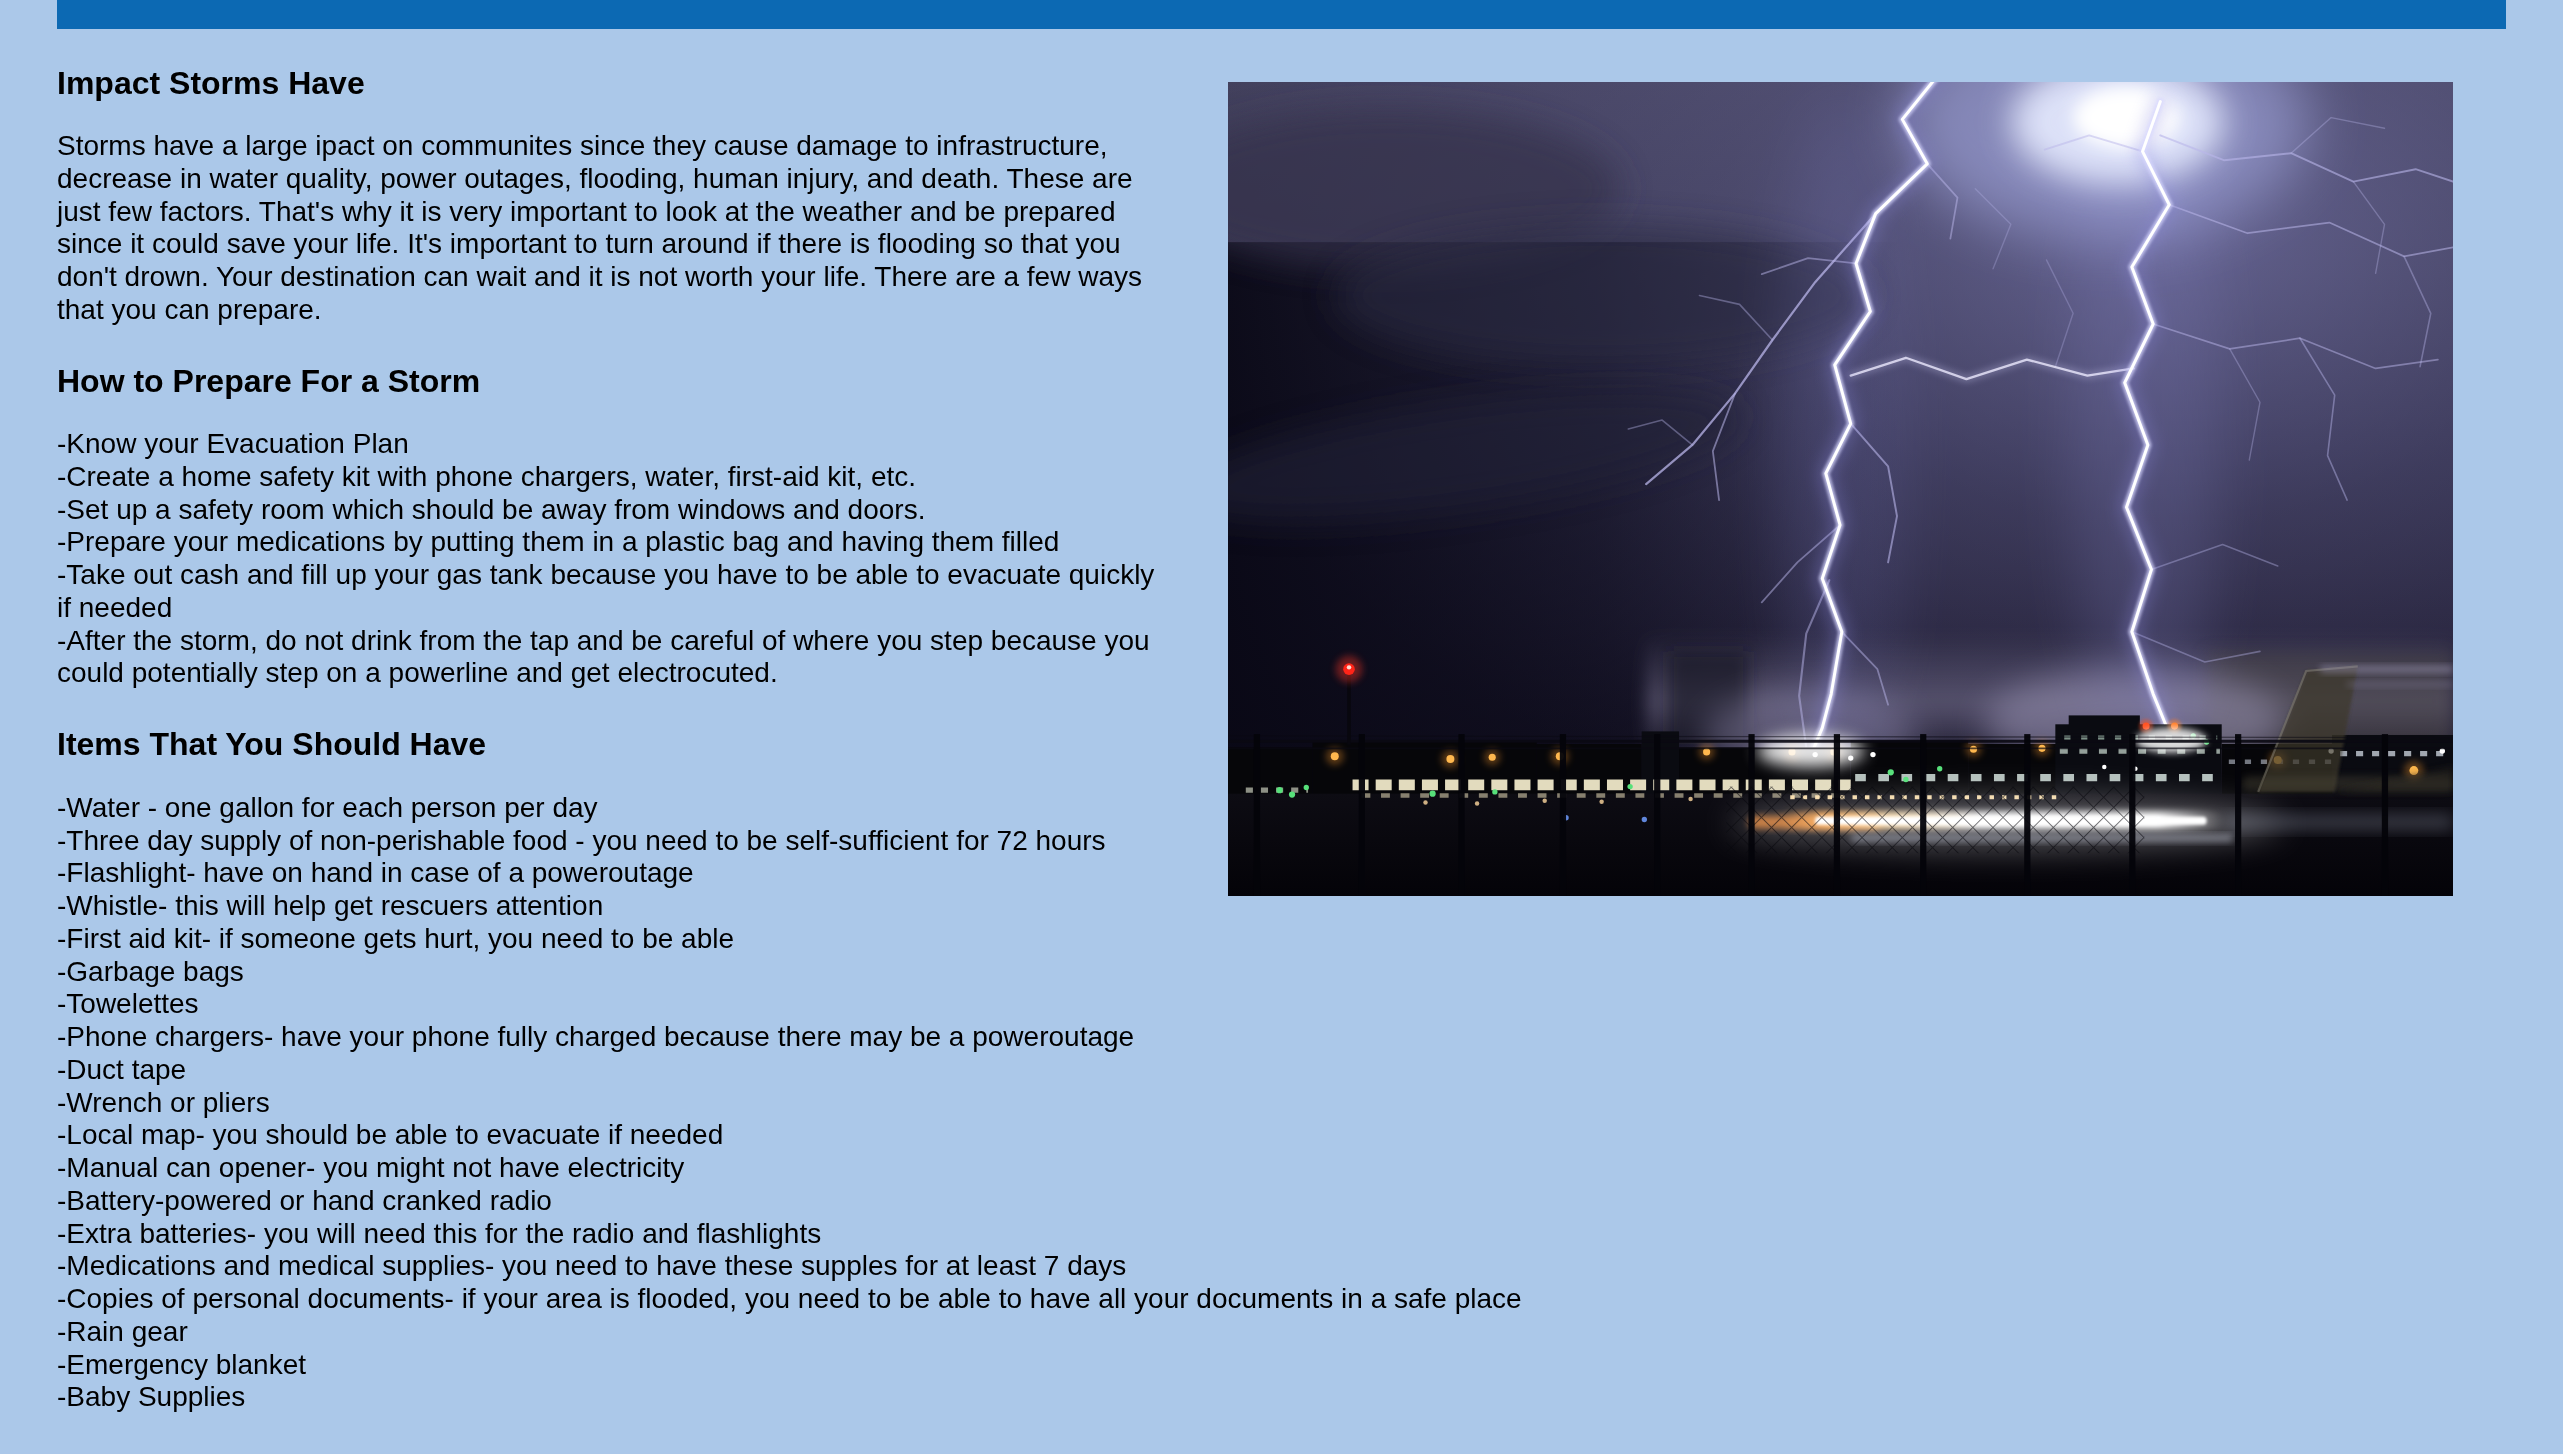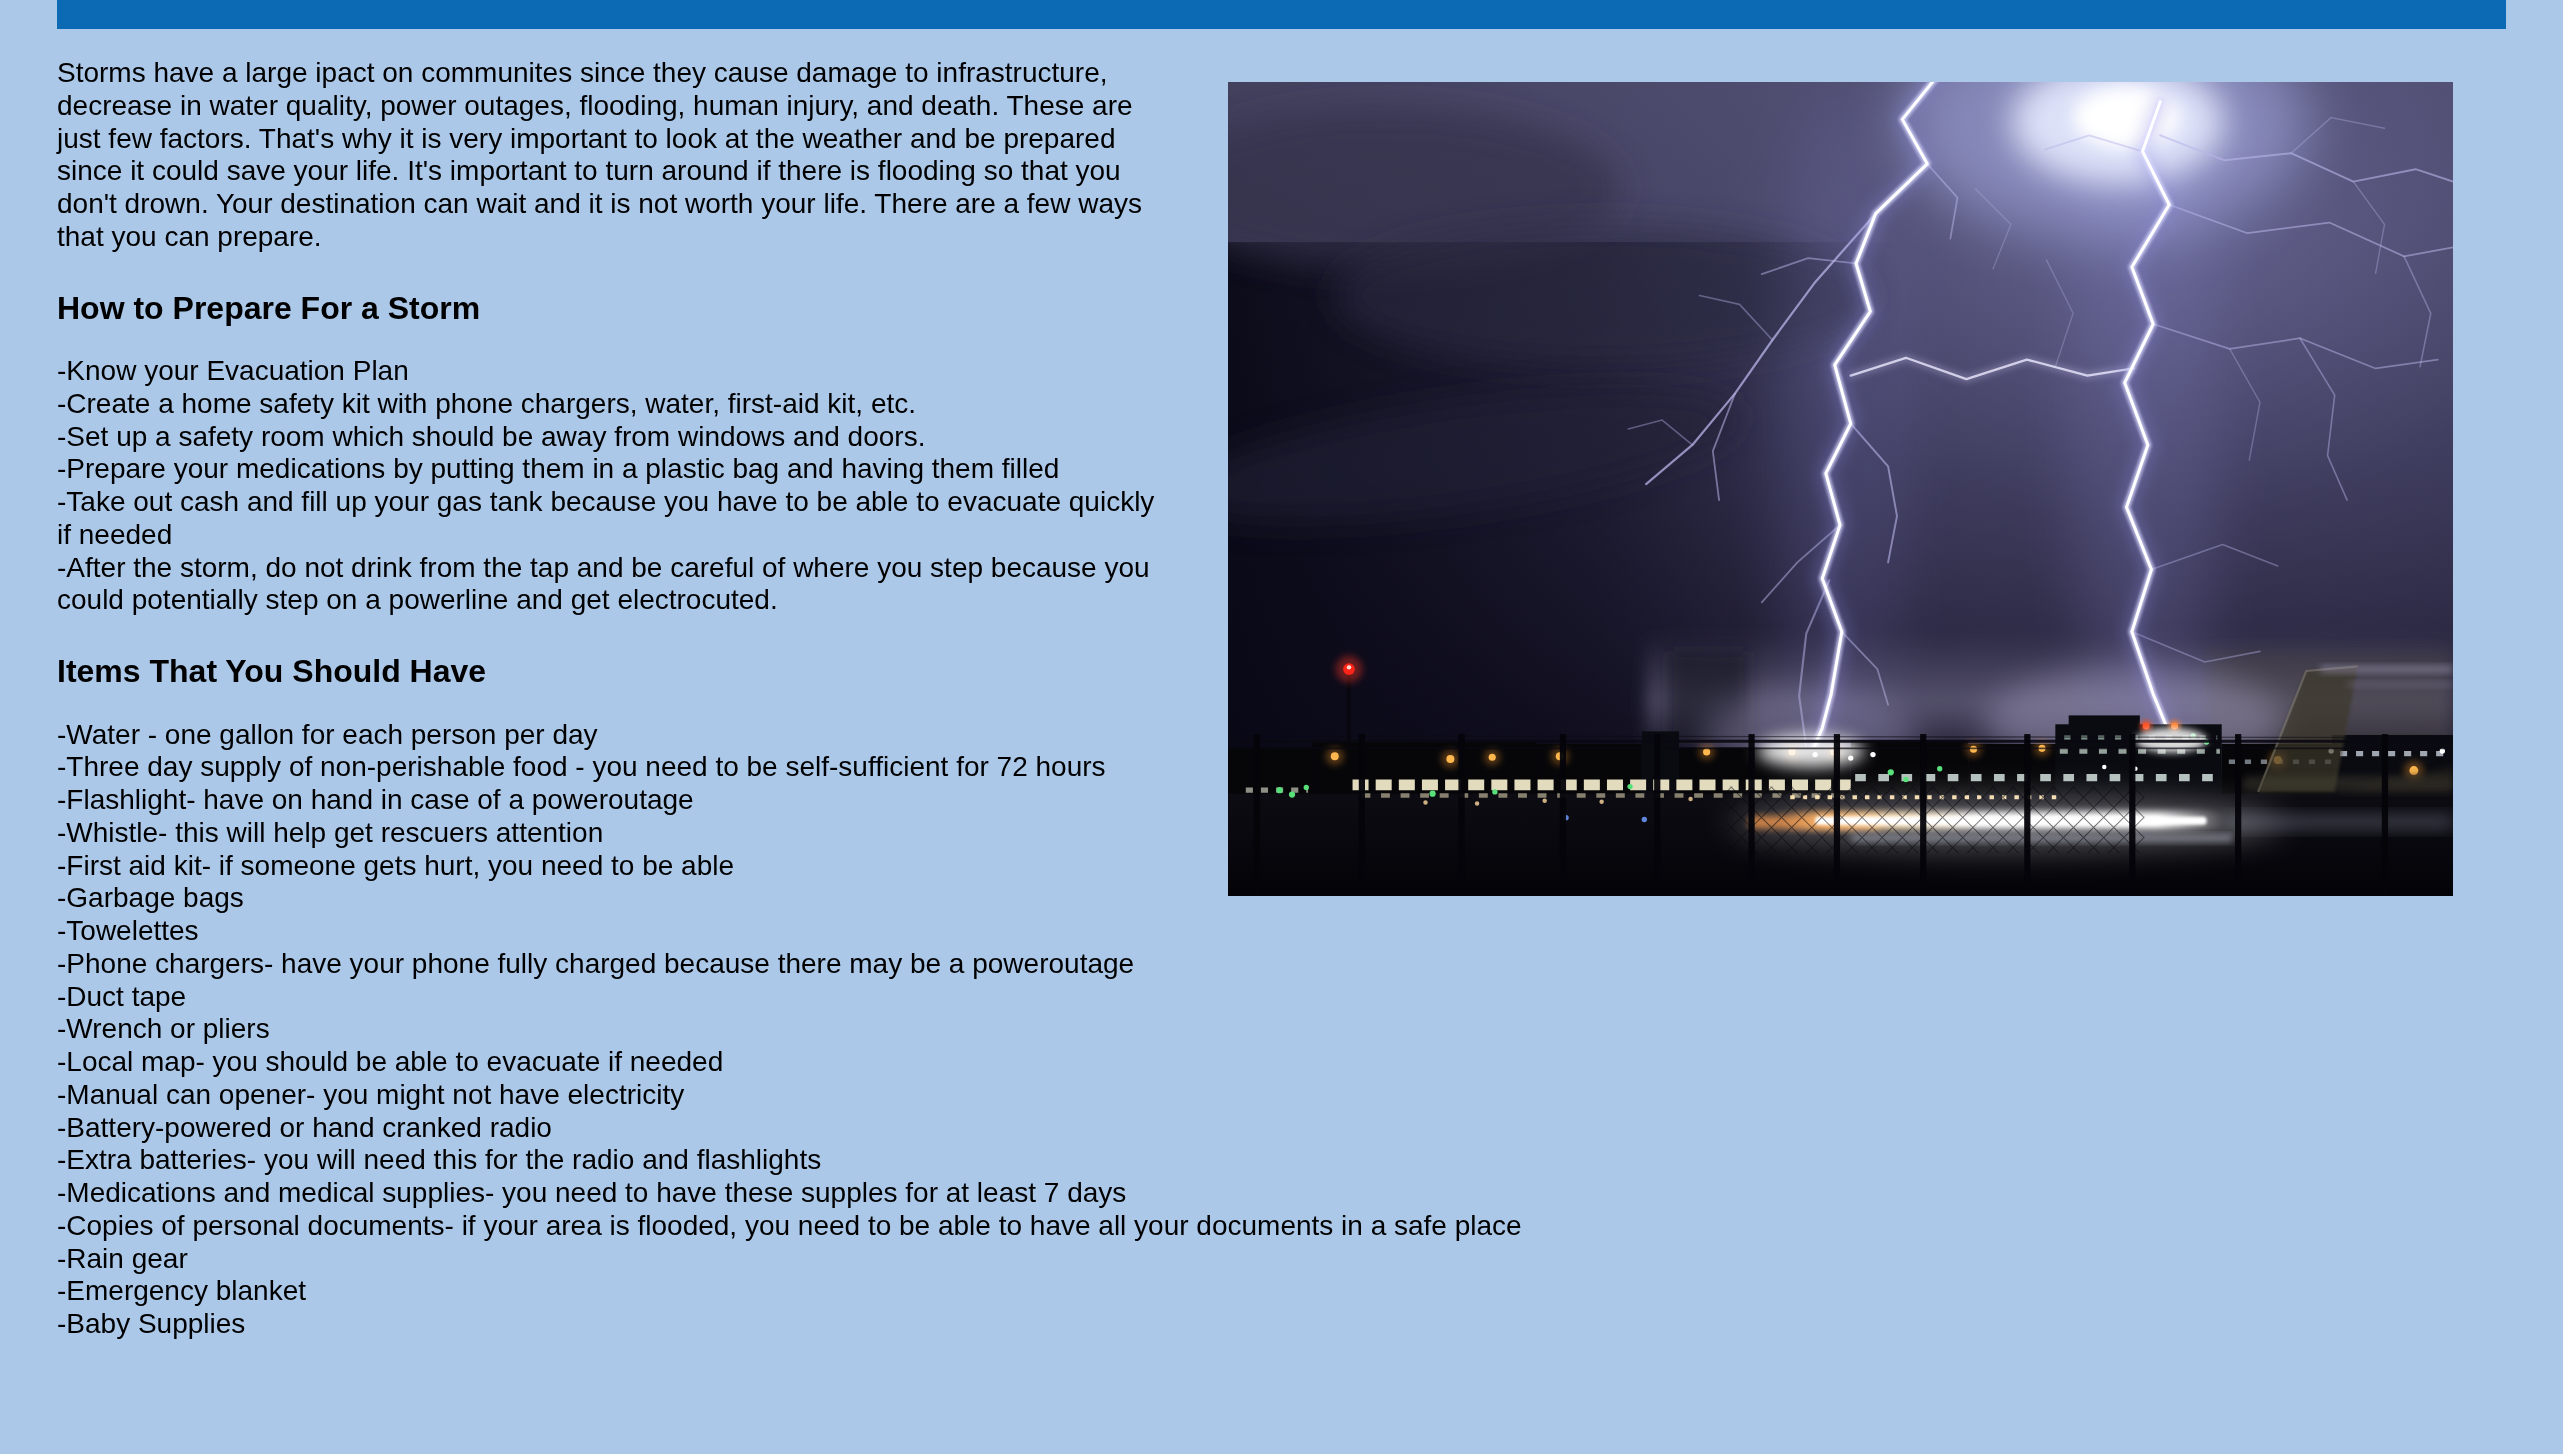--- a/index.html
+++ b/index.html
@@ -271,20 +271,21 @@
             <rect x="1297" y="733" width="7" height="182"></rect>
         </g>
 
         <rect x="134" y="665" width="4" height="80" fill="#08070e"></rect>
         <circle cx="136" cy="660" r="15" fill="#ff3826" opacity=".4" filter="url(#b2)"></circle>
         <circle cx="136" cy="660" r="6.5" fill="#ff2418"></circle>
         <circle cx="136" cy="658" r="2.5" fill="#ffd9cf"></circle>
       </svg>
     </div>
 
+    <h3 class="sec">Impact Storms Have</h3>
     <p class="body-text">Storms have a large ipact on communites since they cause damage to infrastructure, decrease in water quality, power outages, flooding, human injury, and death. These are just few factors. That's why it is very important to look at the weather and be prepared since it could save your life. It's important to turn around if there is flooding so that you don't drown. Your destination can wait and it is not worth your life. There are a few ways that you can prepare.</p>
 
     <h3 class="sec">How to Prepare For a Storm</h3>
     <p class="checklist">-Know your Evacuation Plan
 -Create a home safety kit with phone chargers, water, first-aid kit, etc.
 -Set up a safety room which should be away from windows and doors.
 -Prepare your medications by putting them in a plastic bag and having them filled
 -Take out cash and fill up your gas tank because you have to be able to evacuate quickly if needed
 -After the storm, do not drink from the tap and be careful of where you step because you could potentially step on a powerline and get electrocuted.</p>
 

